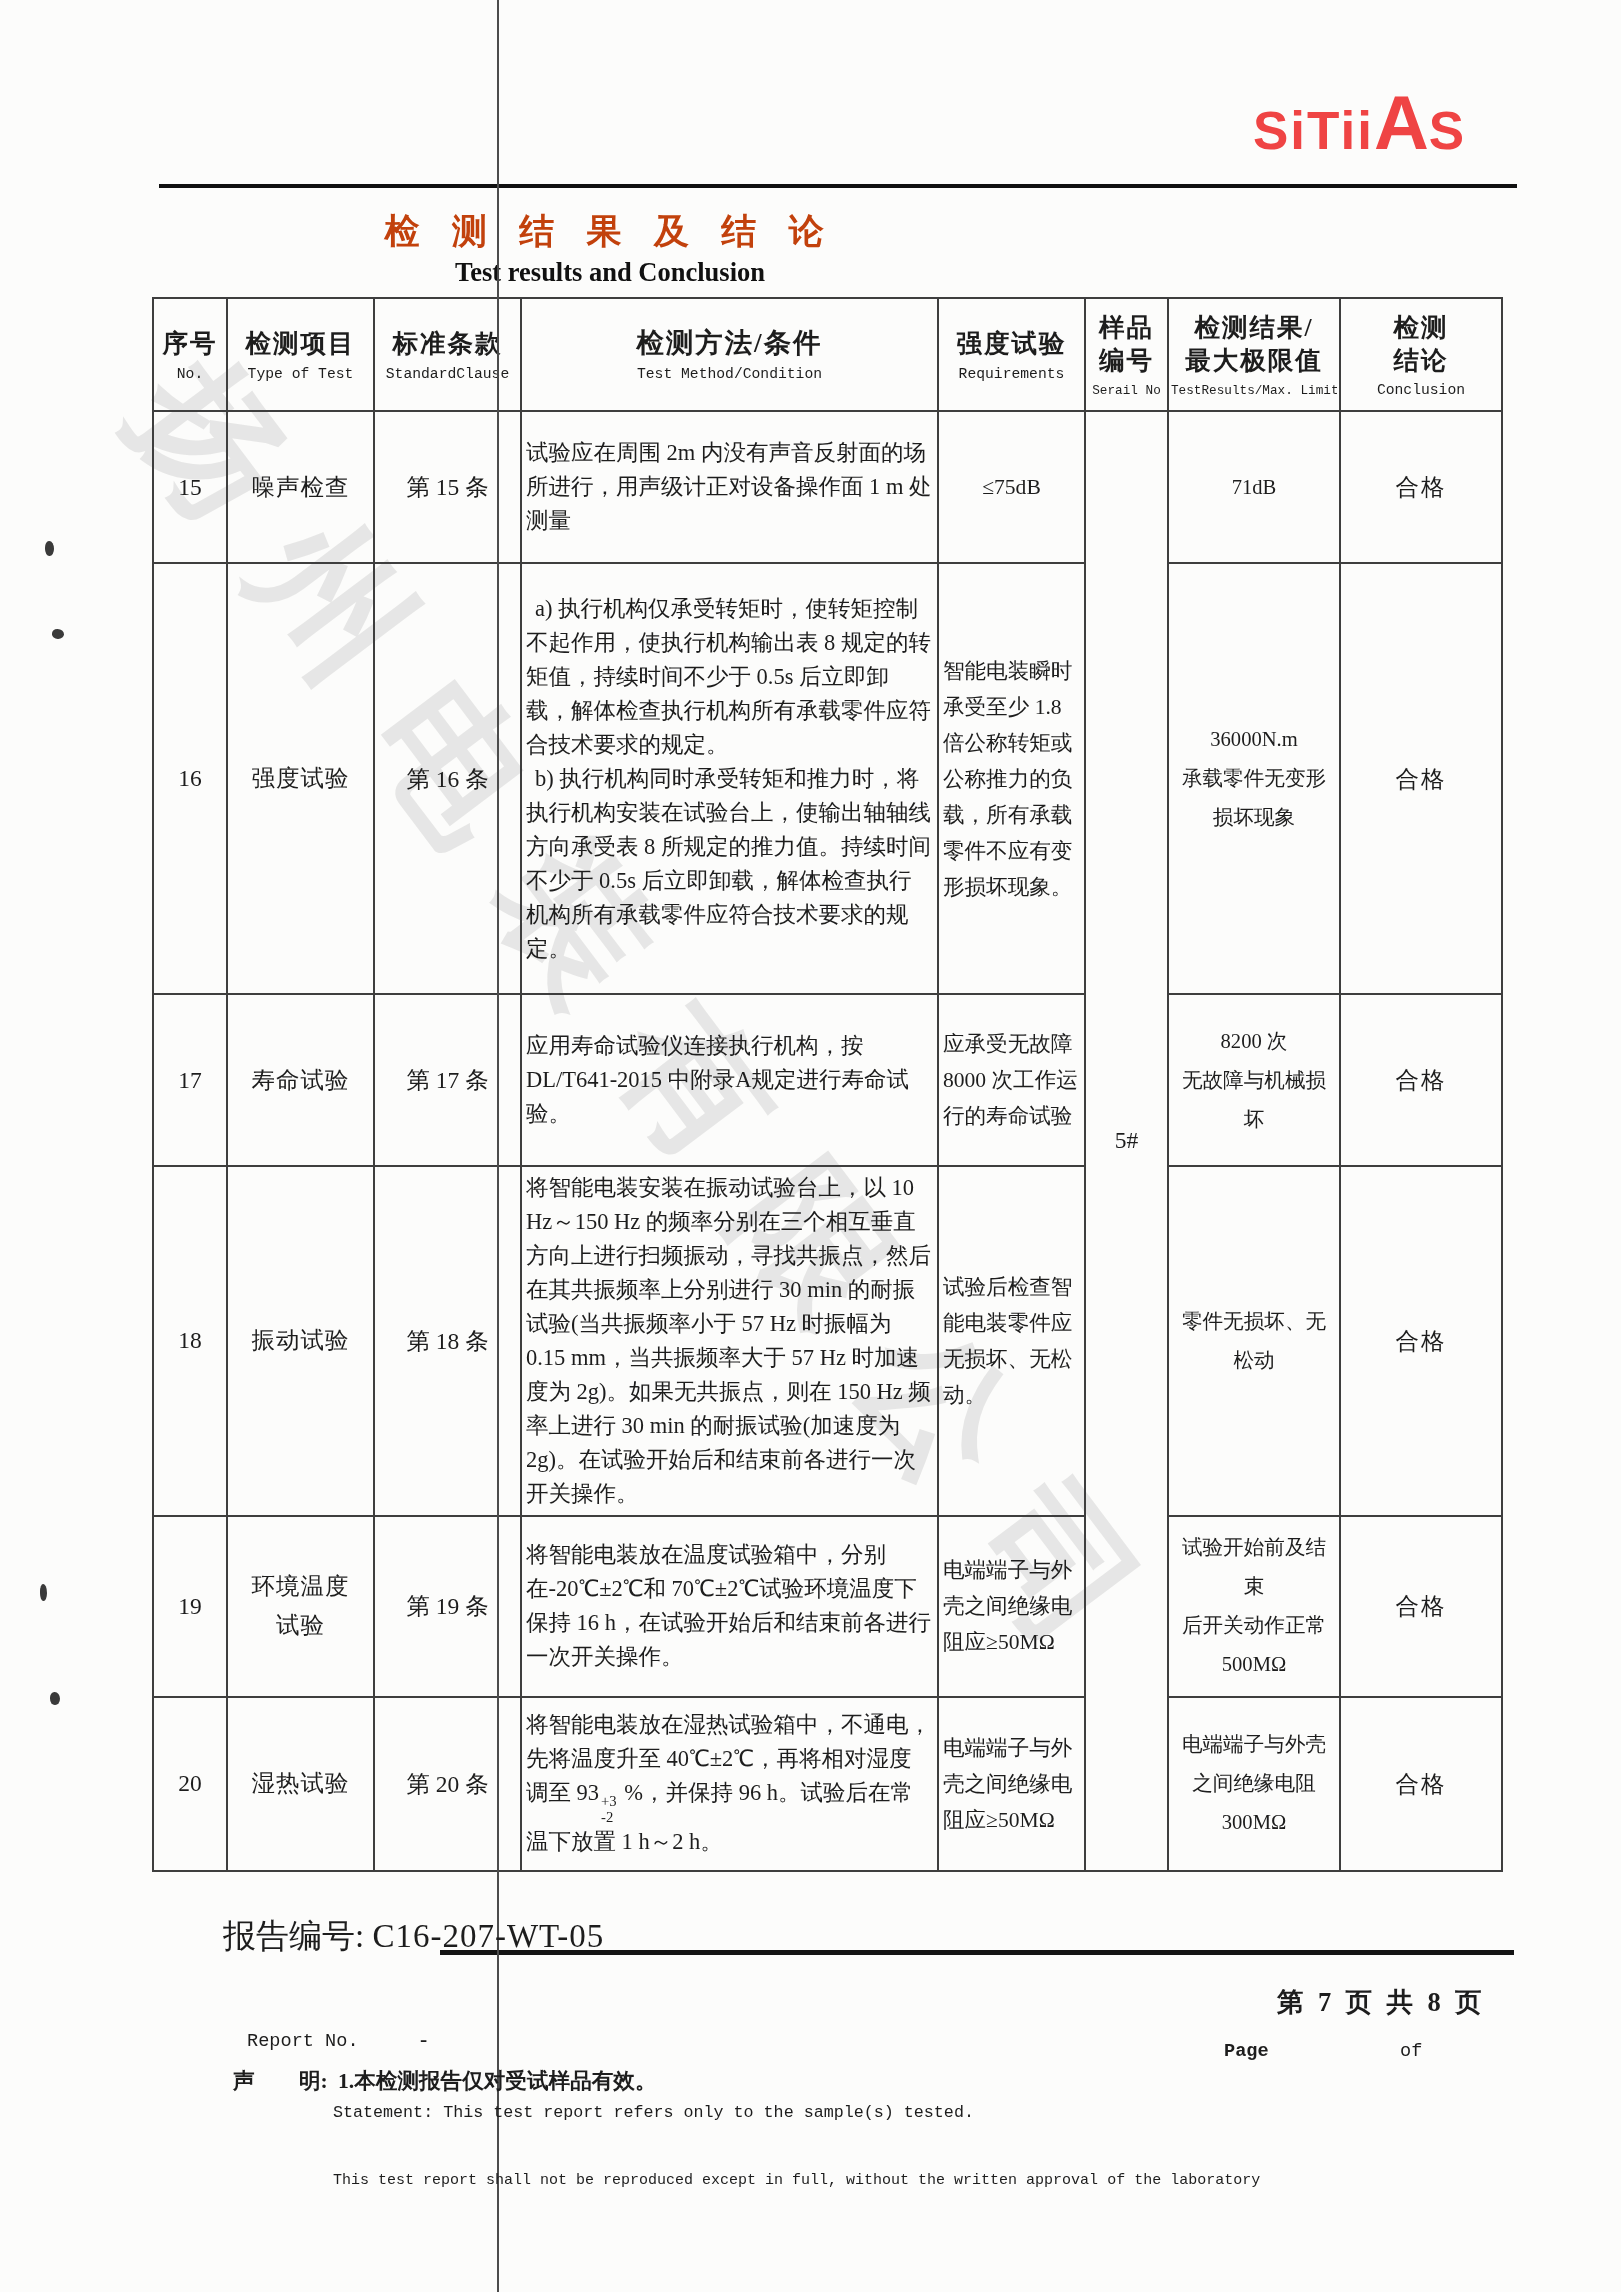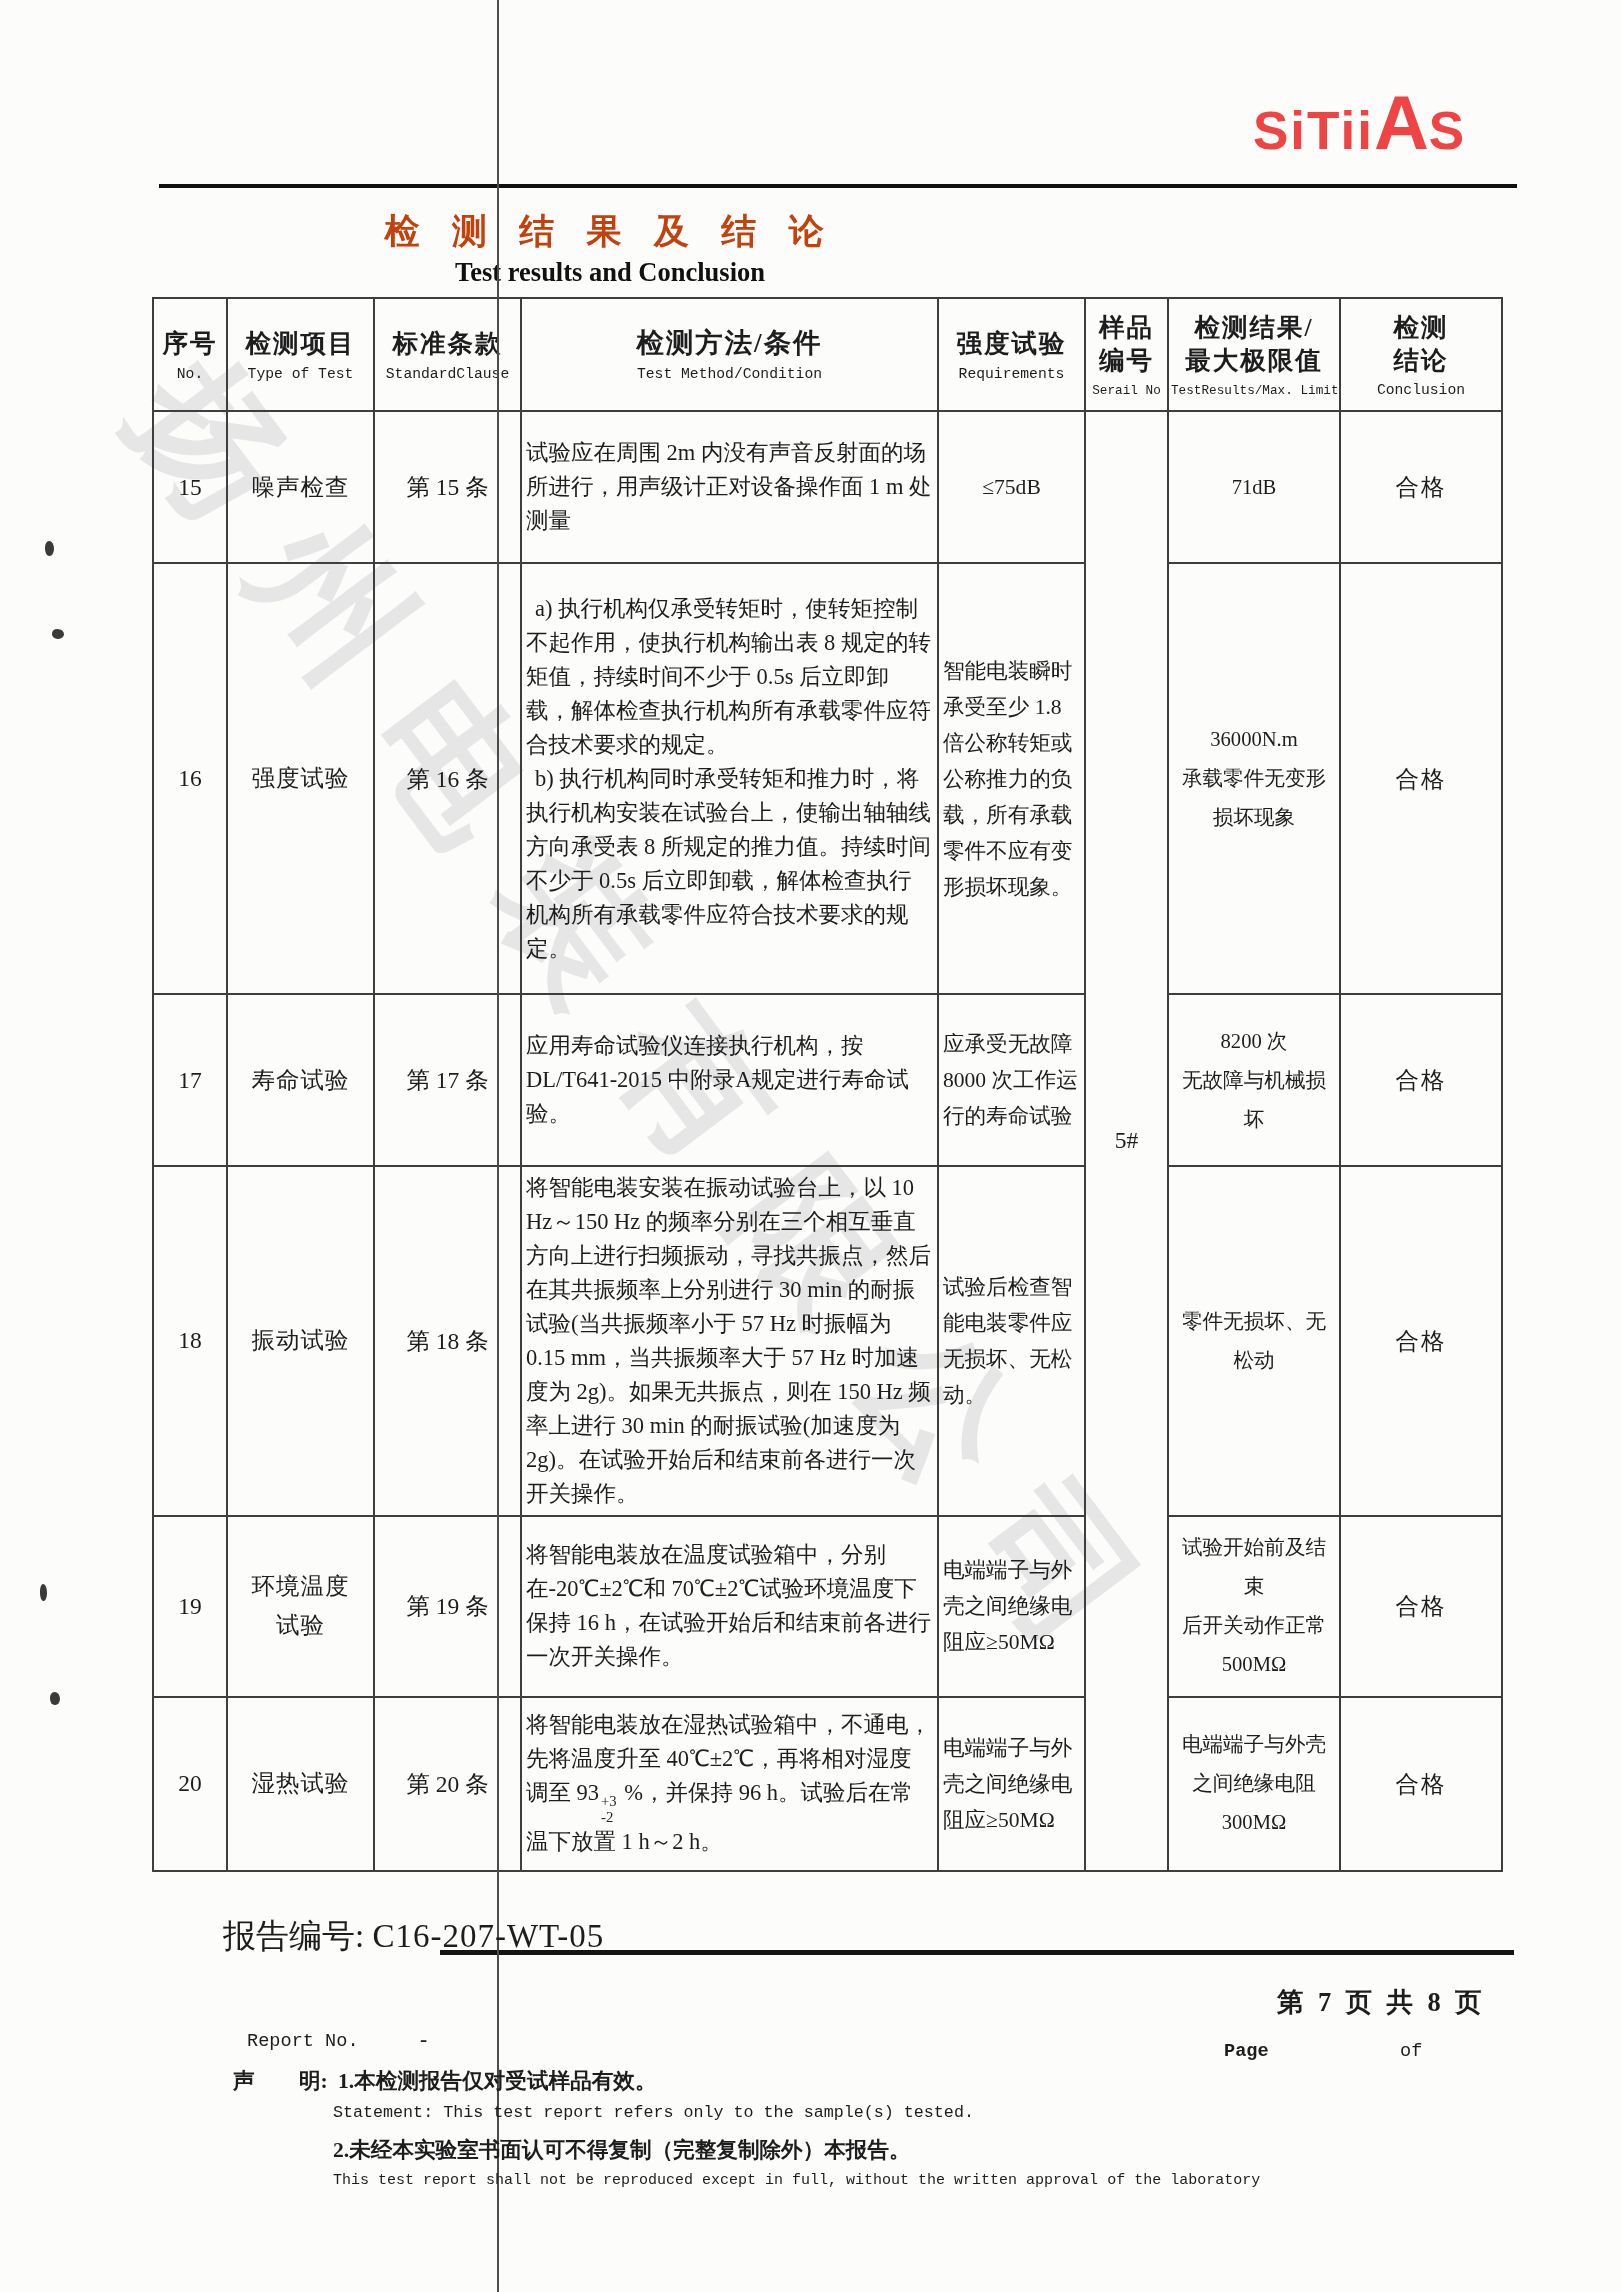--- a/index.html
+++ b/index.html
@@ -234,17 +234,16 @@
   <div class="f-dash">-</div>
 
   <div class="f-page-cn">第 7 页 共 8 页</div>
   <div class="f-page-en1">Page</div>
   <div class="f-page-en2">of</div>
 
   <div class="f-st-label">声</div>
   <div class="f-st-label2">明:</div>
   <div class="f-st1">1.本检测报告仅对受试样品有效。</div>
   <div class="f-st1en">Statement: This test report refers only to the sample(s) tested.</div>
-  <div class="f-st2">2.未经本实验室书面认可不得复制（完整复制除外）本报告。</div>
   <div class="f-st2en">This test report shall not be reproduced except in full, without the written approval of the laboratory</div>
 
 </div>
 
 
 </body></html>

